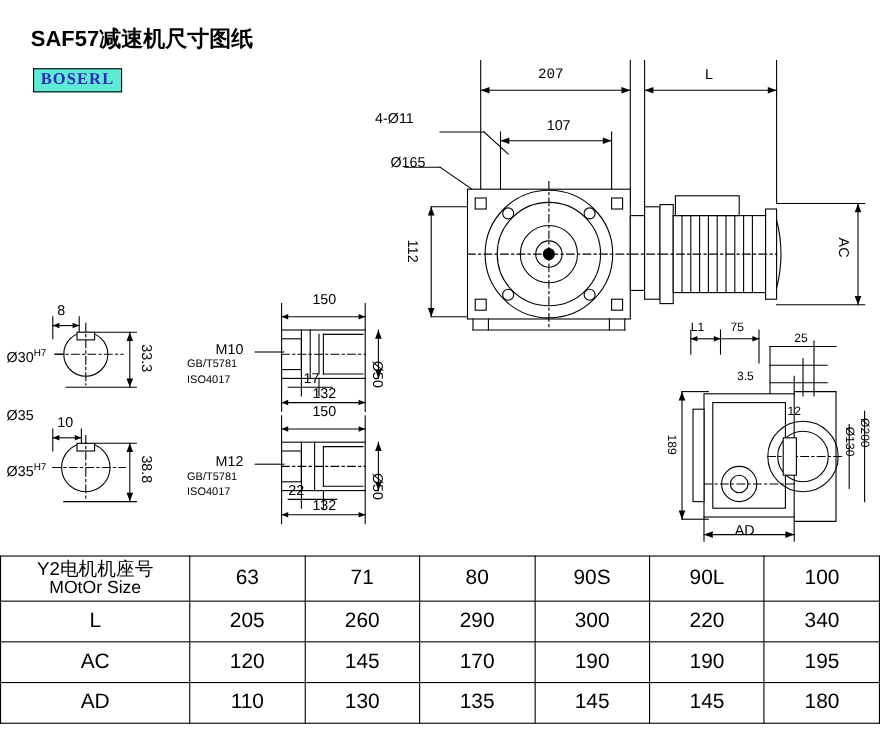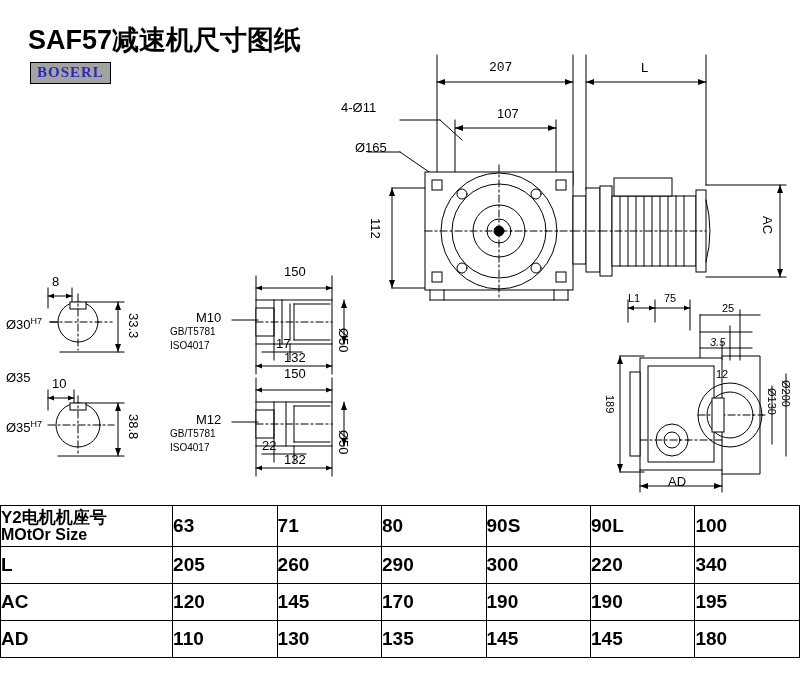--- a/index.html
+++ b/index.html
@@ -9,46 +9,46 @@
     font-family:"Liberation Sans", sans-serif;
     color:#000;
     position:relative;
     overflow:hidden;
   }
   .root{position:relative;width:800px;height:684px;}
 
   
   .title{
     position:absolute;left:28px;top:22px;
-    font-size:27px;font-weight:bold;letter-spacing:0px;
+    font-size:20px;font-weight:bold;letter-spacing:0px;
     white-space:nowrap;
   }
   .logo{
     position:absolute;left:30px;top:62px;
     border:1px solid #000;
     padding:1px 6px 2px 6px;
     font-size:15px;font-weight:bold;
     color:#2b2bb5;
     font-family:"Liberation Serif", serif;
     letter-spacing:1px;
-    background:#a3a3a3;
+    background:#5eead4;
     text-align:right;
   }
   .lab{position:absolute;font-size:13px;white-space:nowrap;}
   .lab-sm{position:absolute;font-size:11px;white-space:nowrap;}
   .lab-xs{position:absolute;font-size:10px;white-space:nowrap;}
   .vert{writing-mode:vertical-rl;text-orientation:mixed;}
 
   svg{position:absolute;left:0;top:0;overflow:visible;}
 
   
   table.spec{
     position:absolute;left:0px;top:505px;
     width:800px;border-collapse:collapse;
-    font-size:19px;font-weight:bold;
+    font-size:19px;text-align:center;
   }
   table.spec td{
     border:1px solid #000;
     height:36px;
     padding:0;
   }
   table.spec td.rowhead{
     width:172px;font-size:19px;
   }
   table.spec td.rowhead2{
@@ -304,21 +304,21 @@
   <div class="lab" style="left:341px;top:100px;">4-Ø11</div>
   <div class="lab" style="left:497px;top:106px;">107</div>
   <div class="lab" style="left:355px;top:140px;">Ø165</div>
   <div class="lab vert" style="left:368px;top:218px;">112</div>
   <div class="lab vert" style="left:760px;top:216px;">AC</div>
 
   <div class="lab-sm" style="left:628px;top:292px;">L1</div>
   <div class="lab-sm" style="left:664px;top:292px;text-align:right;">75</div>
   <div class="lab-sm" style="left:722px;top:302px;">25</div>
   <div class="lab-sm" style="left:716px;top:320px;margin-top:48px;">12</div>
-  <div class="lab-sm" style="left:710px;top:336px;font-style:italic;">3.5</div>
+  <div class="lab-sm" style="left:670px;top:336px;">3.5</div>
   <div class="lab-sm vert" style="left:604px;top:395px;">189</div>
   <div class="lab-sm vert" style="left:766px;top:388px;">Ø130</div>
   <div class="lab-sm vert" style="left:780px;top:380px;">Ø200</div>
   <div class="lab" style="left:668px;top:474px;">AD</div>
 
   <div class="lab" style="left:52px;top:274px;">8</div>
   <div class="lab" style="left:6px;top:316px;"><span>Ø30</span><sup style="font-size:9px;">H7</sup></div>
   <div class="lab vert" style="left:126px;top:313px;">33.3</div>
 
   <div class="lab" style="left:6px;top:370px;">Ø35</div>

